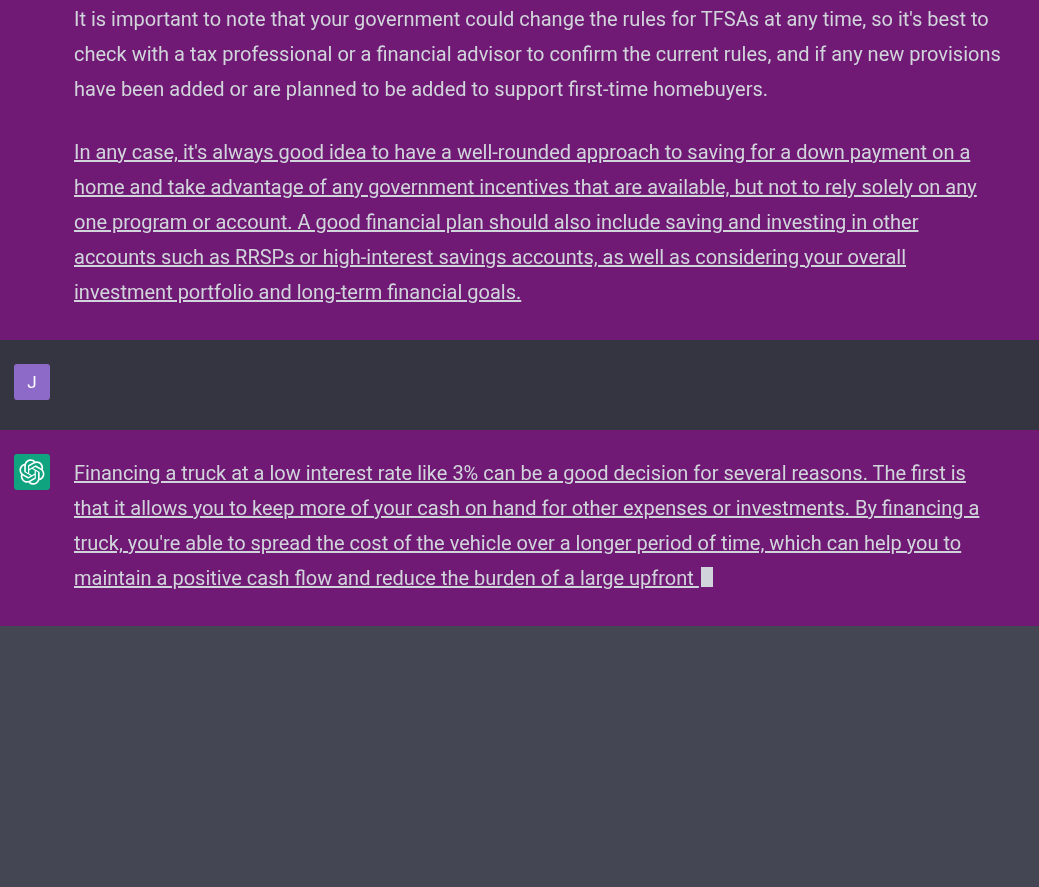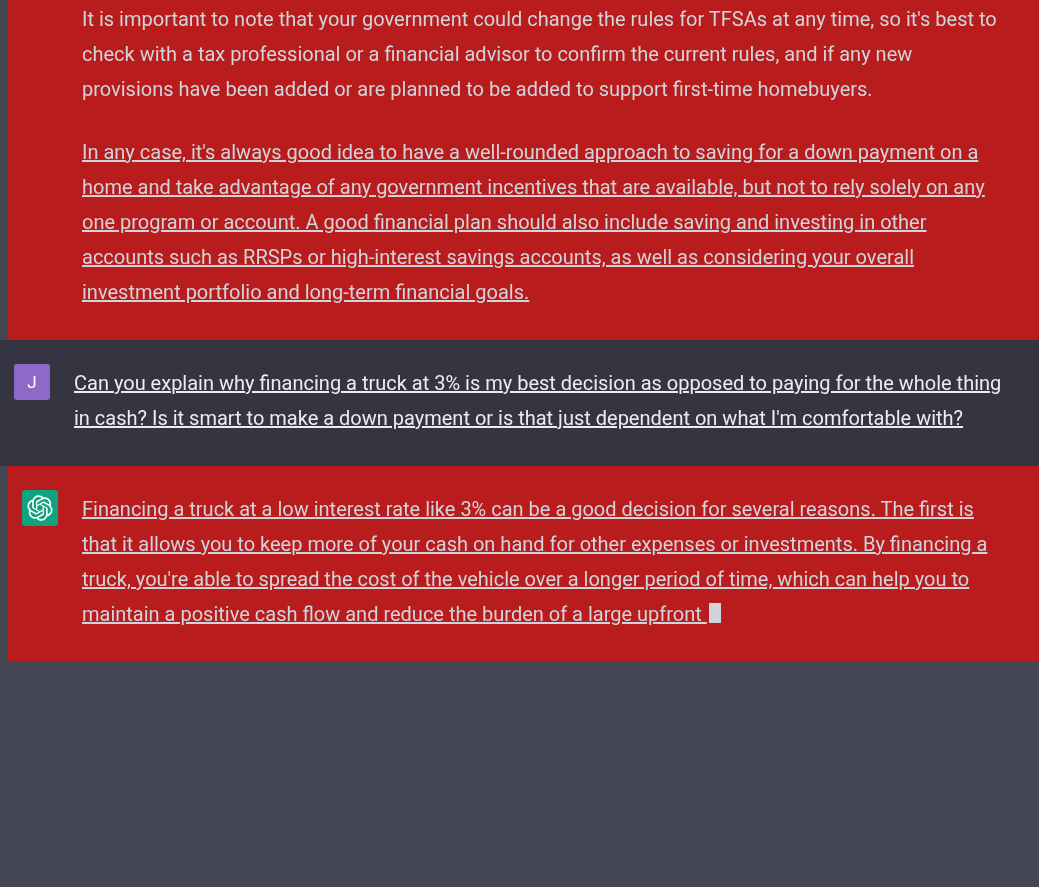--- a/index.html
+++ b/index.html
@@ -14,22 +14,21 @@
       width: 1039px;
       height: 887px;
       overflow: hidden;
     }
     .message-row {
       display: flex;
       padding: 24px 14px 30px 14px;
       gap: 24px;
     }
     .message-row.assistant {
-      background: #b91c1c;
-      margin-left: 8px;
+      background: #701a75;
     }
     .message-row.user {
       background: #343541;
     }
     .avatar {
       width: 36px;
       height: 36px;
       flex-shrink: 0;
       border-radius: 3px;
       display: flex;
@@ -92,23 +91,20 @@
   <div class="message-content">
     <p>It is important to note that your government could change the rules for TFSAs at any time, so it's best to check with a tax professional or a financial advisor to confirm the current rules, and if any new provisions have been added or are planned to be added to support first-time homebuyers.</p>
     <p>In any case, it's always good idea to have a well-rounded approach to saving for a down payment on a home and take advantage of any government incentives that are available, but not to rely solely on any one program or account. A good financial plan should also include saving and investing in other accounts such as RRSPs or high-interest savings accounts, as well as considering your overall investment portfolio and long-term financial goals.</p>
   </div>
 </div>
 
 <div class="message-row user">
   <div class="avatar user-avatar">
     <span>J</span>
   </div>
-  <div class="message-content">
-    <p>Can you explain why financing a truck at 3% is my best decision as opposed to paying for the whole thing in cash? Is it smart to make a down payment or is that just dependent on what I'm comfortable with?</p>
-  </div>
 </div>
 
 <div class="message-row assistant">
   <div class="avatar assistant-avatar">
     <svg viewBox="0 0 41 41" fill="none" xmlns="http://www.w3.org/2000/svg">
       <path d="M37.5324 16.8707C37.9808 15.5241 38.1363 14.0974 37.9886 12.6859C37.8409 11.2744 37.3934 9.91076 36.676 8.68622C35.6126 6.83404 33.9882 5.3676 32.0373 4.4985C30.0864 3.62941 27.9098 3.40259 25.8215 3.85078C24.8796 2.7893 23.7219 1.94125 22.4257 1.36341C21.1295 0.785575 19.7249 0.491269 18.3058 0.500197C16.1708 0.495044 14.0893 1.16803 12.3614 2.42214C10.6335 3.67624 9.34853 5.44666 8.6917 7.47815C7.30085 7.76286 5.98686 8.3414 4.8377 9.17505C3.68854 10.0087 2.73073 11.0782 2.02839 12.312C0.956464 14.1591 0.498905 16.2988 0.721698 18.4228C0.944492 20.5467 1.83612 22.5449 3.268 24.1293C2.81966 25.4759 2.66413 26.9026 2.81182 28.3141C2.95951 29.7256 3.40701 31.0892 4.12437 32.3138C5.18791 34.1659 6.8123 35.6322 8.76321 36.5013C10.7141 37.3704 12.8907 37.5973 14.9789 37.1492C15.9208 38.2107 17.0786 39.0587 18.3747 39.6366C19.6709 40.2144 21.0755 40.5087 22.4946 40.4998C24.6307 40.5054 26.7133 39.8321 28.4418 38.5772C30.1704 37.3223 31.4556 35.5506 32.1119 33.5179C33.5027 33.2332 34.8167 32.6547 35.9659 31.821C37.115 30.9874 38.0728 29.9178 38.7752 28.684C39.8458 26.8371 40.3023 24.6979 40.0789 22.5748C39.8556 20.4517 38.9639 18.4544 37.5324 16.8707ZM22.4978 37.8849C20.7443 37.8874 19.0459 37.2733 17.6994 36.1501C17.7601 36.117 17.8666 36.0586 17.936 36.0161L25.9004 31.4156C26.1003 31.3019 26.2663 31.137 26.3813 30.9378C26.4964 30.7386 26.5563 30.5124 26.5549 30.2825V19.0542L29.9213 20.998C29.9389 21.0068 29.9541 21.0198 29.9656 21.0359C29.977 21.052 29.9842 21.0707 29.9867 21.0902V30.3889C29.9842 32.375 29.1946 34.2791 27.7909 35.6841C26.3872 37.0892 24.4838 37.8806 22.4978 37.8849ZM6.39227 31.0064C5.51397 29.4888 5.19742 27.7107 5.49804 25.9832C5.55718 26.0187 5.66048 26.0818 5.73461 26.1244L13.699 30.7248C13.8975 30.8408 14.1233 30.902 14.3532 30.902C14.583 30.902 14.8088 30.8408 15.0073 30.7248L24.731 25.1103V28.9979C24.7321 29.0177 24.7283 29.0376 24.7199 29.0556C24.7115 29.0736 24.6988 29.0893 24.6829 29.1012L16.6317 33.7497C14.9096 34.7416 12.8643 35.0097 10.9447 34.4954C9.02506 33.9811 7.38785 32.7263 6.39227 31.0064ZM4.29707 13.6194C5.17156 12.0998 6.55279 10.9364 8.19885 10.3327C8.19885 10.4013 8.19491 10.5228 8.19491 10.6071V19.808C8.19351 20.0378 8.25334 20.2638 8.36823 20.4629C8.48312 20.662 8.64893 20.8267 8.84863 20.9404L18.5723 26.5542L15.206 28.4979C15.1894 28.5089 15.1703 28.5155 15.1505 28.5173C15.1307 28.5191 15.1107 28.516 15.0924 28.5082L7.04046 23.8557C5.32135 22.8601 4.06716 21.2235 3.55289 19.3046C3.03862 17.3858 3.30624 15.3413 4.29707 13.6194ZM31.955 20.0556L22.2312 14.4411L25.5976 12.4981C25.6142 12.4872 25.6333 12.4805 25.6531 12.4787C25.6729 12.4769 25.6928 12.4801 25.7111 12.4879L33.7631 17.1364C34.9967 17.849 36.0017 18.8982 36.6606 20.1613C37.3194 21.4244 37.6047 22.849 37.4832 24.2684C37.3617 25.6878 36.8382 27.0432 35.9743 28.1759C35.1103 29.3086 33.9415 30.1717 32.6047 30.6641C32.6047 30.5947 32.6047 30.4733 32.6047 30.3889V21.188C32.6066 20.9586 32.5474 20.7328 32.4332 20.5338C32.319 20.3348 32.154 20.1698 31.955 20.0556ZM35.3055 15.0128C35.2464 14.9765 35.1431 14.9142 35.069 14.8717L27.1045 10.2712C26.906 10.1554 26.6803 10.0943 26.4504 10.0943C26.2206 10.0943 25.9948 10.1554 25.7963 10.2712L16.0726 15.8858V11.9982C16.0715 11.9783 16.0753 11.9585 16.0837 11.9405C16.0921 11.9225 16.1048 11.9068 16.1207 11.8949L24.1719 7.25025C25.4053 6.53903 26.8158 6.19376 28.2383 6.25482C29.6608 6.31589 31.0364 6.78077 32.2044 7.59508C33.3723 8.40939 34.2842 9.53945 34.8334 10.8531C35.3826 12.1667 35.5464 13.6095 35.3055 15.0128ZM14.2424 21.9419L10.8752 19.9981C10.8576 19.9893 10.8423 19.9763 10.8309 19.9602C10.8195 19.9441 10.8122 19.9254 10.8098 19.9058V10.6071C10.8107 9.18295 11.2173 7.78848 11.9819 6.58696C12.7466 5.38544 13.8377 4.42659 15.1275 3.82264C16.4173 3.21869 17.8524 2.99464 19.2649 3.1767C20.6775 3.35876 22.0089 3.93941 23.1034 4.85067C23.0427 4.88379 22.937 4.94215 22.8668 4.98473L14.9024 9.58517C14.7025 9.69878 14.5366 9.86356 14.4215 10.0626C14.3065 10.2616 14.2466 10.4877 14.2479 10.7175L14.2424 21.9419ZM16.071 17.9991L20.4018 15.4978L24.7325 17.9975V22.9985L20.4018 25.4983L16.071 22.9985V17.9991Z" fill="white"></path>
     </svg>
   </div>
   <div class="message-content">
     <p><span>Financing a truck at a low interest rate like 3% can be a good decision for several reasons. The first is that it allows you to keep more of your cash on hand for other expenses or investments. By financing a truck, you're able to spread the cost of the vehicle over a longer period of time, which can help you to maintain a positive cash flow and reduce the burden of a large upfront </span><span class="cursor"></span></p>

